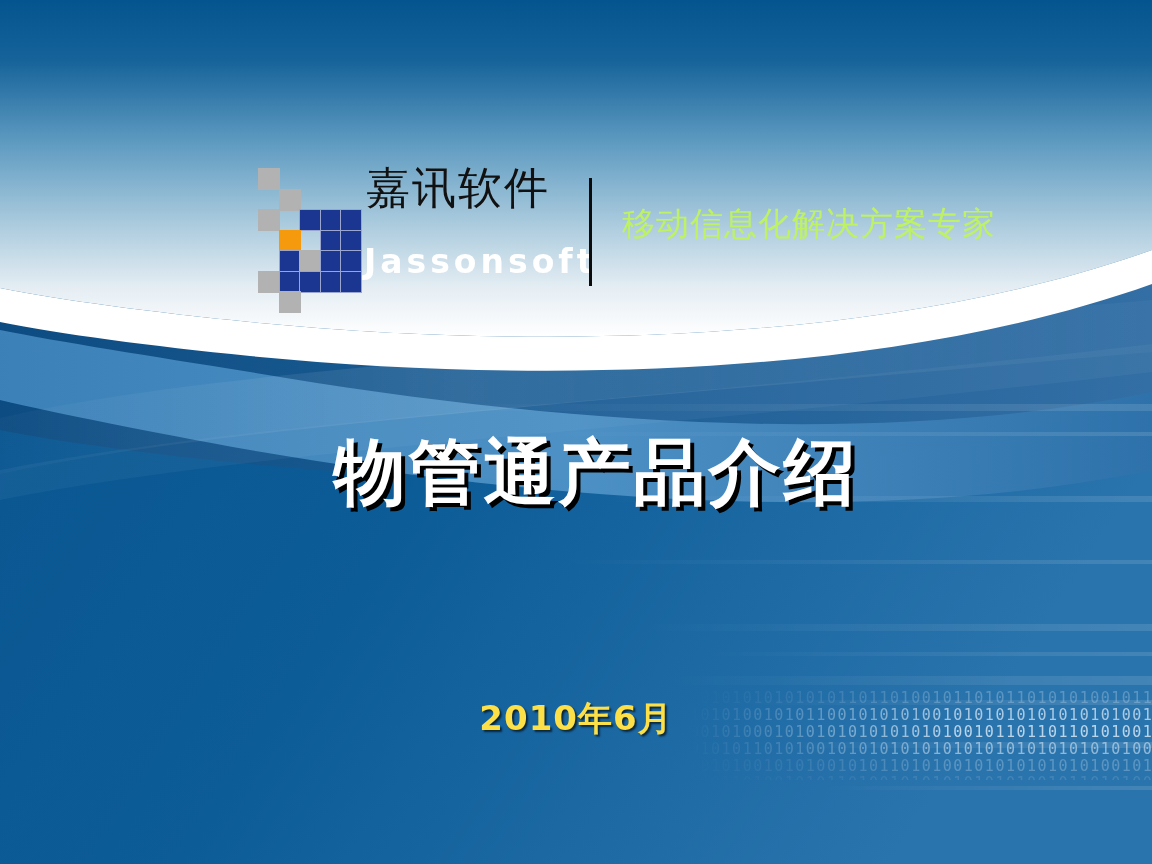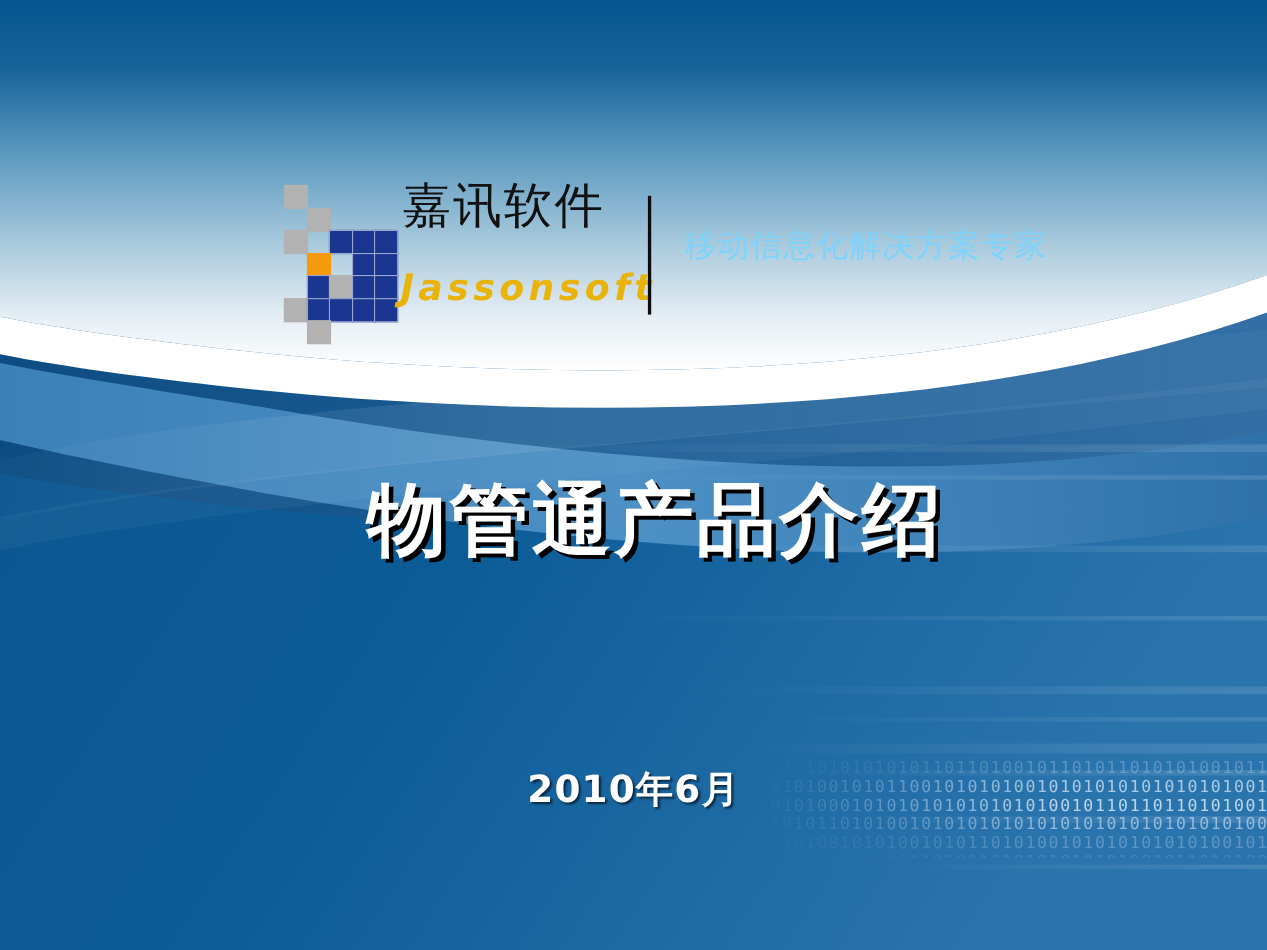--- a/index.html
+++ b/index.html
@@ -93,41 +93,40 @@
     white-space: nowrap;
   }
   .logo-en {
     position: absolute;
     left: 106px;
     top: 76px;
     font-family: "DejaVu Sans", "Liberation Sans", sans-serif;
     font-size: 33px;
     line-height: 36px;
     font-weight: bold;
-    color: #eab308;
+    color: #ffffff;
     letter-spacing: 4px;
     white-space: nowrap;
-    font-style: italic;
   }
   .logo-divider {
     position: absolute;
     left: 331px;
     top: 10px;
     width: 3px;
     height: 108px;
     background: #0c0c0c;
   }
   .logo-tagline {
     position: absolute;
     left: 364px;
     top: 36px;
     font-family: Liberation Sans, sans-serif;
-    font-size: 29px;
+    font-size: 33px;
     line-height: 40px;
-    color: #7dd3fc;
+    color: #bef264;
     letter-spacing: 1px;
     white-space: nowrap;
   }
 
   
   .main-title {
     position: absolute;
     left: 0;
     top: 428px;
     width: 1152px;
@@ -147,21 +146,21 @@
   .date-line {
     position: absolute;
     left: 0;
     top: 696px;
     width: 1152px;
     text-align: center;
     font-family: "DejaVu Sans", "Liberation Sans", sans-serif;
     font-size: 34px;
     line-height: 44px;
     font-weight: bold;
-    color: #ffffff;
+    color: #fde047;
     letter-spacing: 1px;
     text-shadow: 2px 2px 2px rgba(0,0,0,.62);
     white-space: nowrap;
   }
 </style>
 </head>
 <body>
 
 <div class="slide">
 

